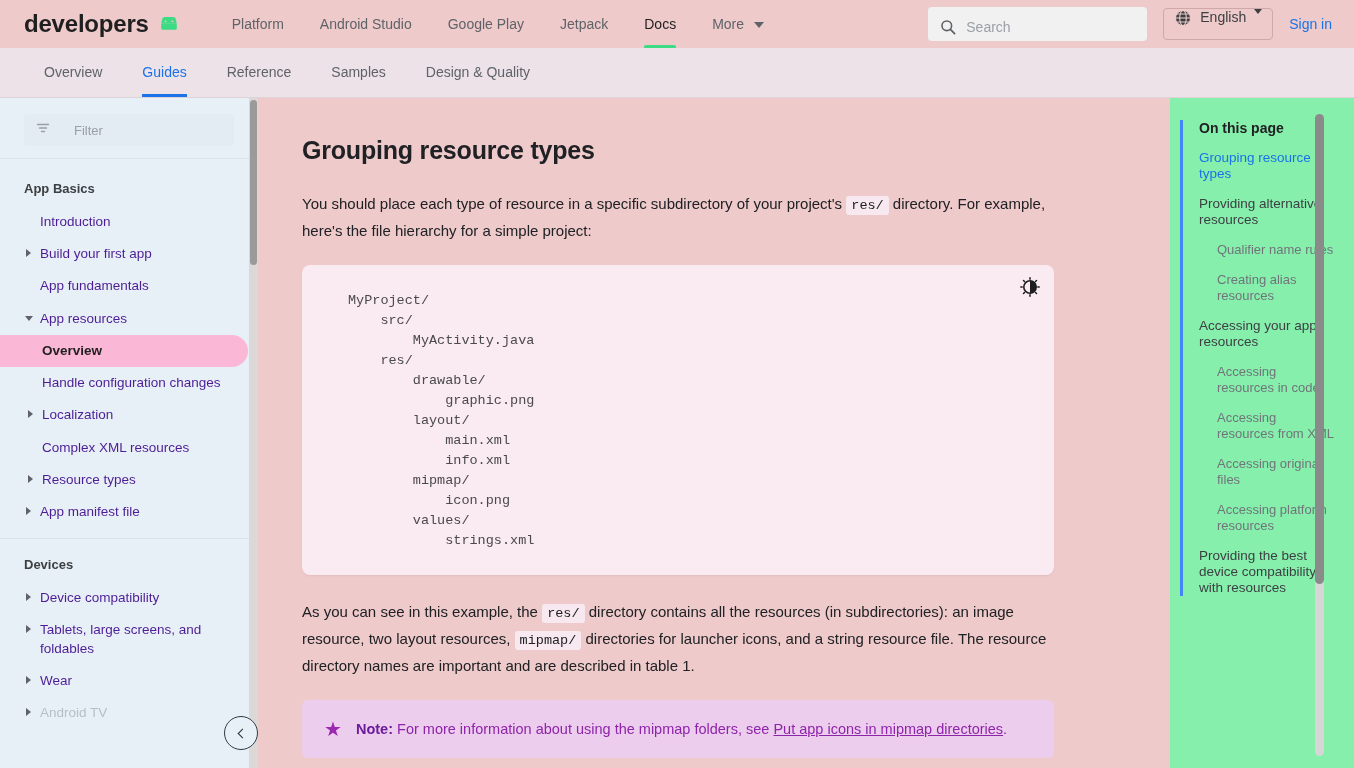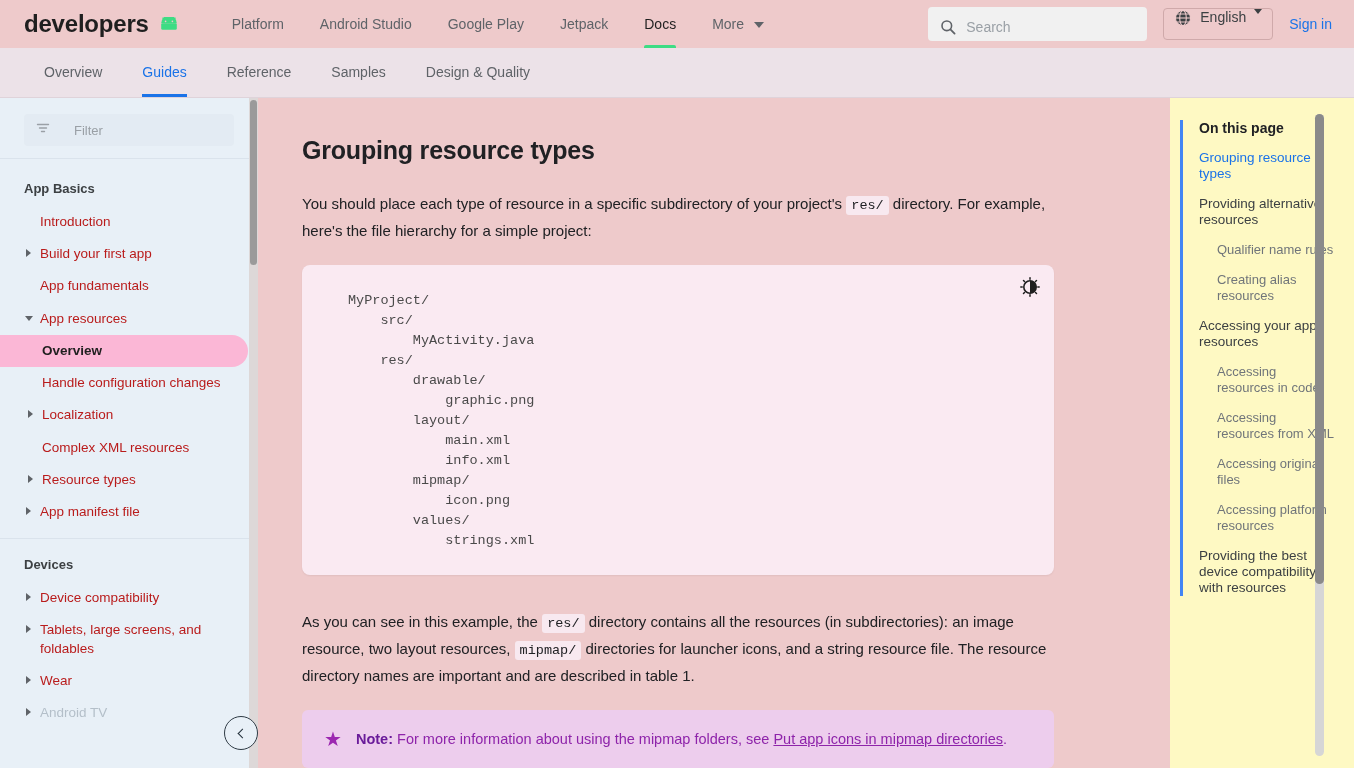--- a/index.html
+++ b/index.html
@@ -165,21 +165,21 @@
   }
   .filter-field input::placeholder { color: #9aa0a6; }
 
   .nav-list { padding: 14px 0 0 0; }
   .nav-section-title {
     font-size: 13px; font-weight: 700; color: #3c4043;
     padding: 8px 24px 10px 24px;
   }
   .nav-item {
     display: flex; align-items: flex-start;
-    font-size: 13.5px; color: #b91c1c;
+    font-size: 13.5px; color: #4c1d95;
     padding: 7px 16px 7px 24px;
     cursor: pointer;
     line-height: 1.35;
   }
   .nav-item .arrow {
     width: 12px; min-width: 12px;
     margin-right: 4px;
     margin-top: 4px;
     position: relative;
   }
@@ -273,21 +273,21 @@
     padding: 2px 5px;
     border-radius: 3px;
     color: #202124;
   }
 
   .code-block {
     background: #faeaf2;
     border-radius: 8px;
     padding: 26px 26px 24px 26px;
     position: relative;
-    margin-bottom: 34px;
+    margin-bottom: 24px;
     box-shadow: 0 1px 2px rgba(0,0,0,0.06);
   }
   .code-block pre {
     font-family: "Liberation Mono", monospace;
     font-size: 13.5px;
     line-height: 20px;
     color: #4a4a4a;
     white-space: pre;
     margin-left: 20px;
   }
@@ -310,21 +310,21 @@
   }
   .note-star { color: #9c27b0; font-size: 20px; line-height: 1; margin-top: 1px; }
   .note-text { font-size: 14.5px; line-height: 22px; color: #8e24aa; }
   .note-text b { color: #6a1b9a; font-weight: 700; }
   .note-text a { color: #8e24aa; text-decoration: underline; }
 
   
   .right-sidebar {
     width: 184px;
     min-width: 184px;
-    background: #fef9c3;
+    background: #86efac;
     padding: 22px 8px 0 10px;
     position: relative;
     overflow: hidden;
   }
   .toc {
     border-left: 3px solid #4285f4;
     padding-left: 16px;
     padding-right: 10px;
   }
   .toc-title {

